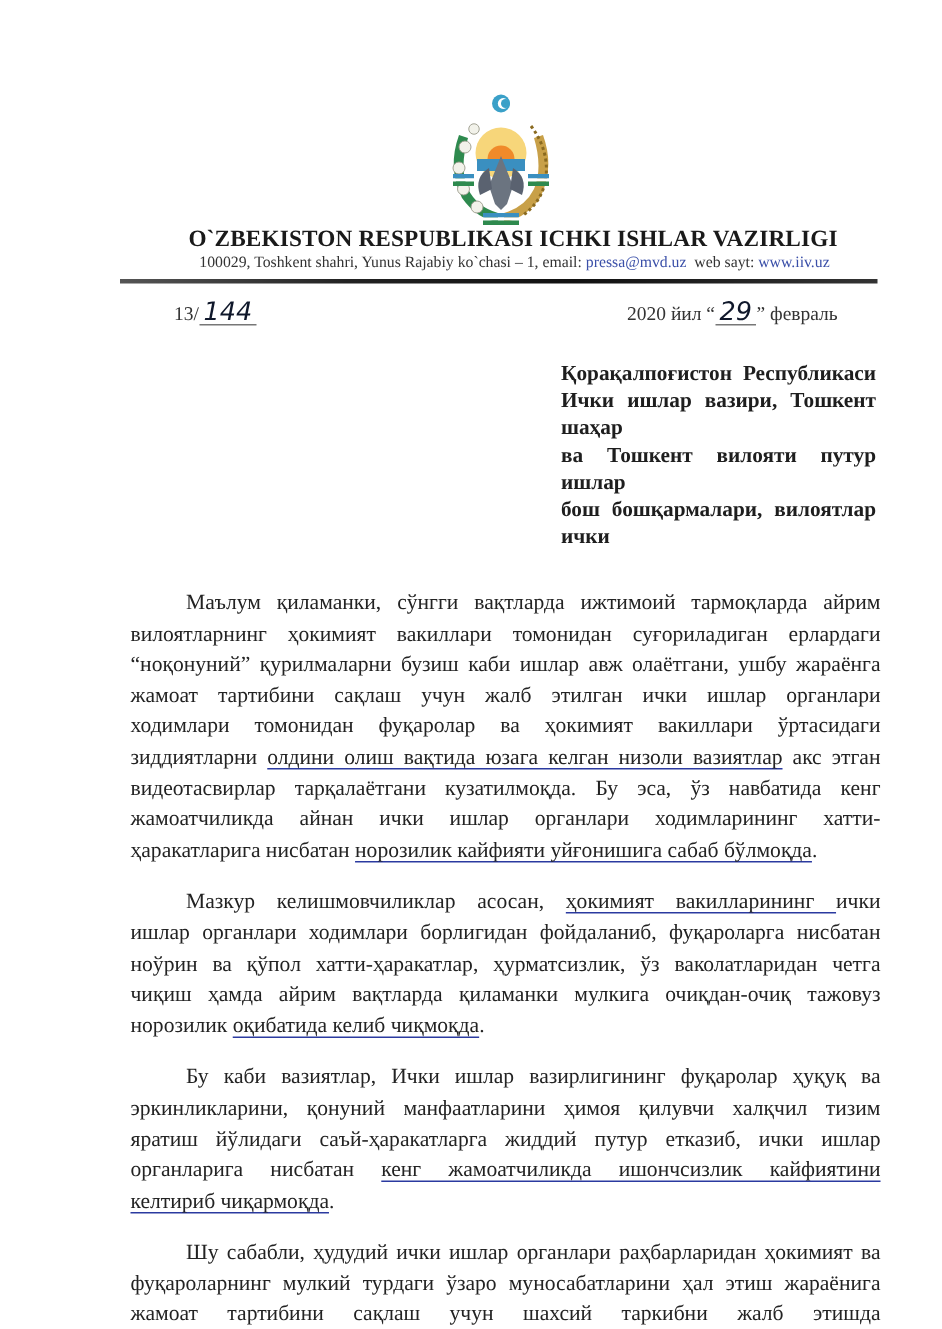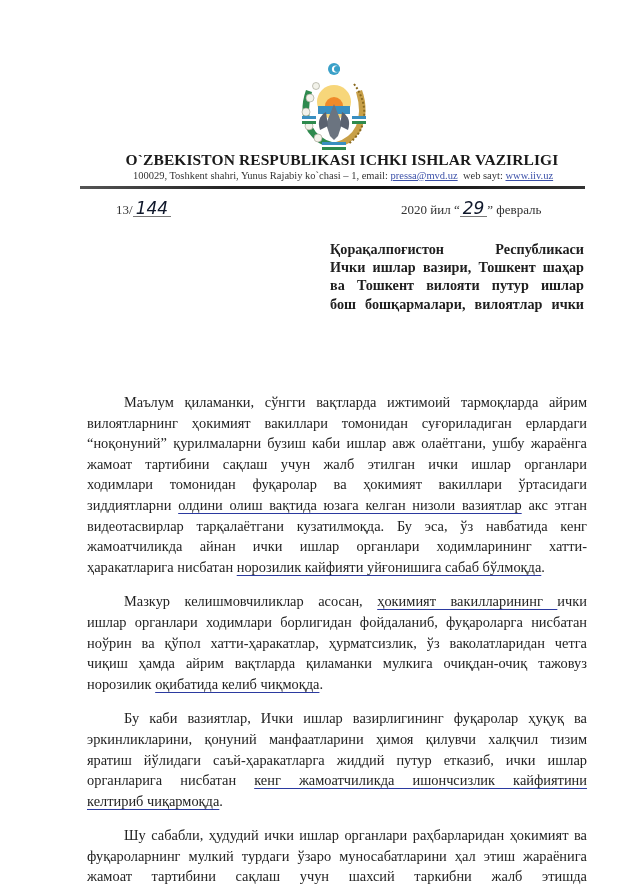--- a/index.html
+++ b/index.html
@@ -10,38 +10,38 @@
     .emblem { position: absolute; left: 296px; top: 60px; width: 76px; height: 92px; }
     .org-title {
       position: absolute; left: 0; width: 628px; top: 151px; text-align: center;
       font-weight: bold; font-size: 15.5px; letter-spacing: 0.1px; color: #1a1a1a;
       padding-left: 56px; box-sizing: border-box;
     }
     .org-address {
       position: absolute; left: 0; width: 628px; top: 170px; text-align: center;
       font-size: 10.5px; color: #333; padding-left: 58px; box-sizing: border-box;
     }
-    .org-address a { color: #3a4fa8; text-decoration: underline; }
+    .org-address a { color: #3a4fa8; }
     .rule {
       position: absolute; left: 80px; width: 505px; top: 186px; height: 3px;
       background: linear-gradient(90deg, #555 0%, #222 30%, #111 60%, #333 100%);
     }
     .ref { position: absolute; left: 116px; top: 200px; font-size: 13px; color: #333; }
     .hand {
       font-family: "DejaVu Sans", sans-serif; font-style: italic; color: #0f172a;
       font-size: 17px; display: inline-block; border-bottom: 1px solid #777;
       padding: 0 3px; line-height: 16px;
     }
-    .date { position: absolute; left: 401px; top: 200px; font-size: 13px; color: #333; text-align: right; }
+    .date { position: absolute; left: 418px; top: 200px; font-size: 13px; color: #333; text-align: right; }
     .addressee {
       position: absolute; left: 330px; width: 254px; top: 240px;
       font-weight: bold; font-size: 14.2px; line-height: 18.2px; text-align: justify;
       text-align-last: left; color: #1e1e1e;
     }
-    .addressee .line { display: block; text-align: justify; text-align-last: justify; }
+    .addressee .line { display: block; text-align: justify; text-align-last: justify; margin-left: 44px; }
     .addressee .line.last { text-align-last: left; }
     .body-text {
       position: absolute; left: 87px; width: 500px; top: 344px;
       font-size: 14.4px; line-height: 20.6px; color: #232323; margin-top: 48px;
     }
     .para { margin: 0 0 14px 0; text-indent: 0; }
     .para .line { display: block; text-align: justify; text-align-last: justify; white-space: nowrap; }
     .para .line.first { padding-left: 37px; }
     .para .line.last { text-align-last: left; }
     .ul { text-decoration: underline; text-decoration-color: #2b3aa0; text-underline-offset: 3px; text-decoration-thickness: 1px; }

